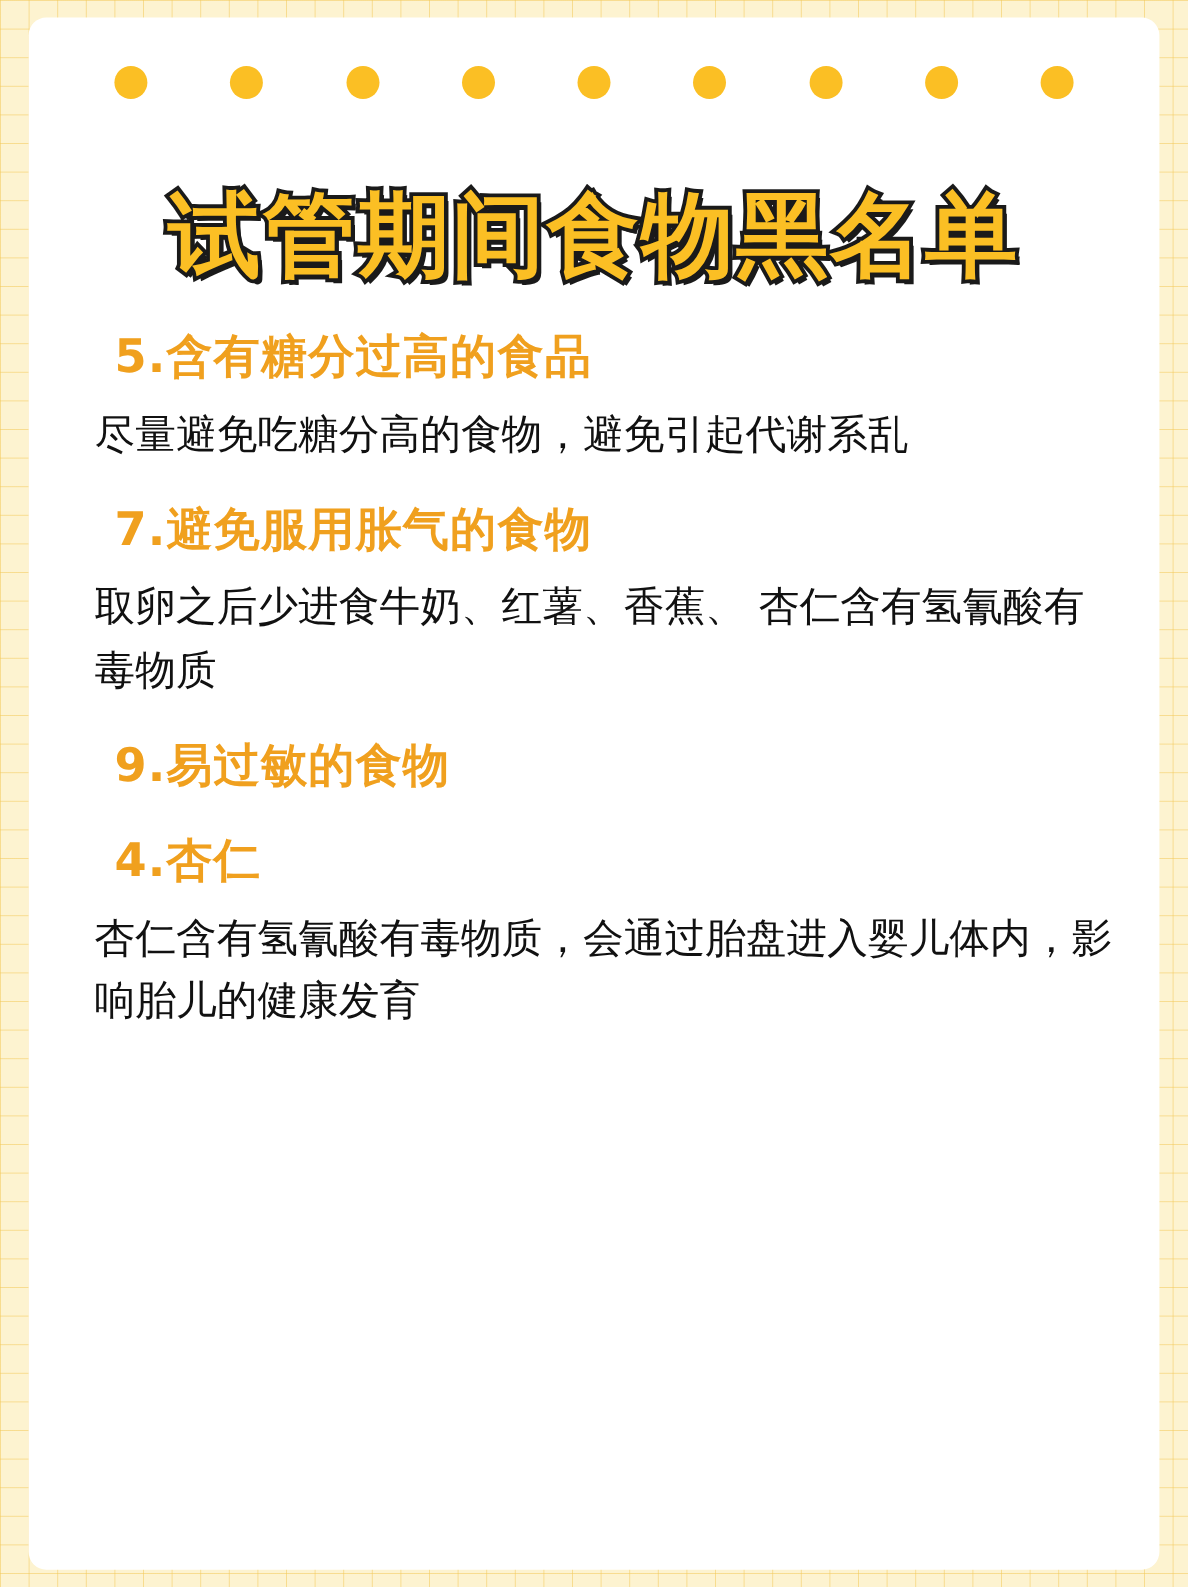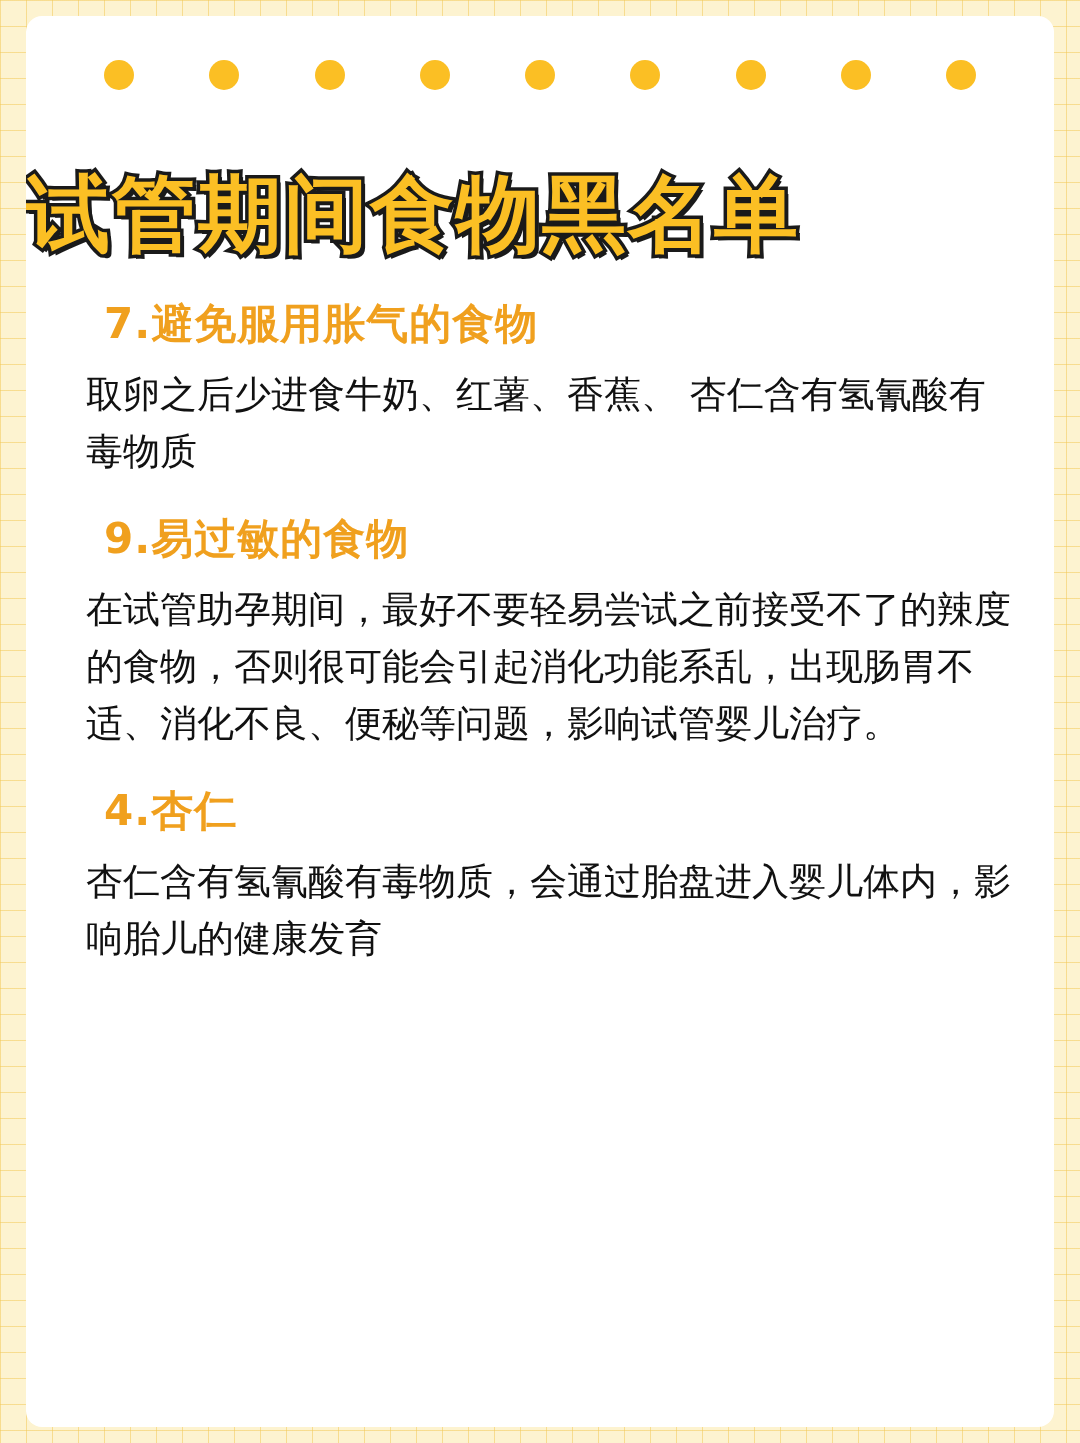--- a/index.html
+++ b/index.html
@@ -57,21 +57,21 @@
     border-radius: 50%;
     background: #fbbf24;
   }
 
   
   .title-wrap {
     position: absolute;
     top: 96px;
     left: 0;
     width: 1028px;
-    text-align: left;
+    text-align: center;
   }
   .title {
     display: inline-block;
     font-family: "DejaVu Sans", "Liberation Sans", sans-serif;
     font-size: 84px;
     font-weight: 700;
     letter-spacing: 2px;
     color: #fbbf24;
     -webkit-text-stroke: 7px #1a1a1a;
     paint-order: stroke fill;
@@ -125,29 +125,32 @@
       <span class="dot"></span>
       <span class="dot"></span>
     </div>
 
     <div class="title-wrap">
       <h1 class="title">试管期间食物黑名单</h1>
     </div>
 
     <div class="content">
 
+      <div class="section">
+        <div class="section-heading">5.含有糖分过高的食品</div>
+        <p class="section-body">尽量避免吃糖分高的食物，避免引起代谢系乱</p>
+      </div>
 
       <div class="section">
         <div class="section-heading">7.避免服用胀气的食物</div>
         <p class="section-body">取卵之后少进食牛奶、红薯、香蕉、 杏仁含有氢氰酸有毒物质</p>
       </div>
 
       <div class="section">
         <div class="section-heading">9.易过敏的食物</div>
-        <p class="section-body">在试管助孕期间，最好不要轻易尝试之前接受不了的辣度的食物，否则很可能会引起消化功能系乱，出现肠胃不适、消化不良、便秘等问题，影响试管婴儿治疗。</p>
       </div>
 
       <div class="section">
         <div class="section-heading">4.杏仁</div>
         <p class="section-body">杏仁含有氢氰酸有毒物质，会通过胎盘进入婴儿体内，影响胎儿的健康发育</p>
       </div>
 
     </div>
   </div>
 </div>

